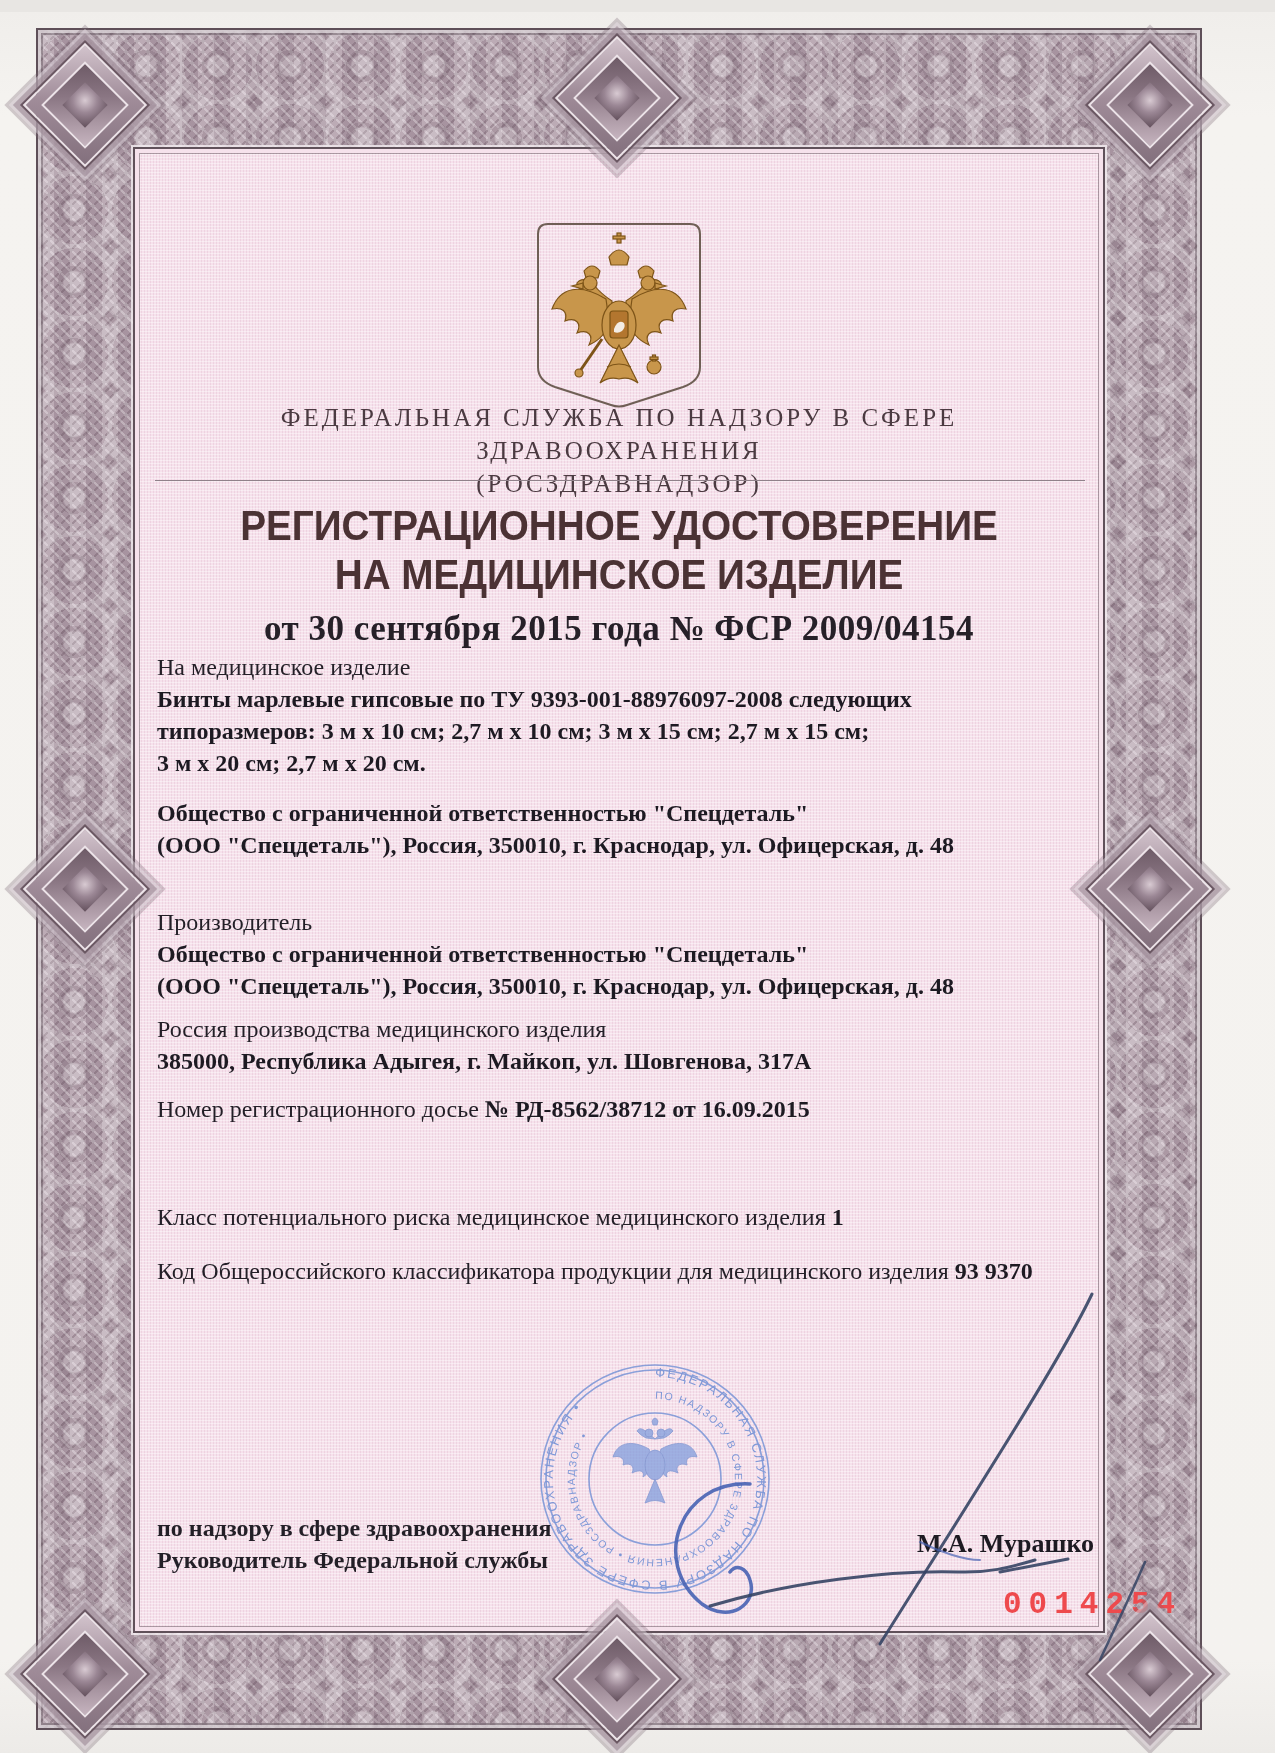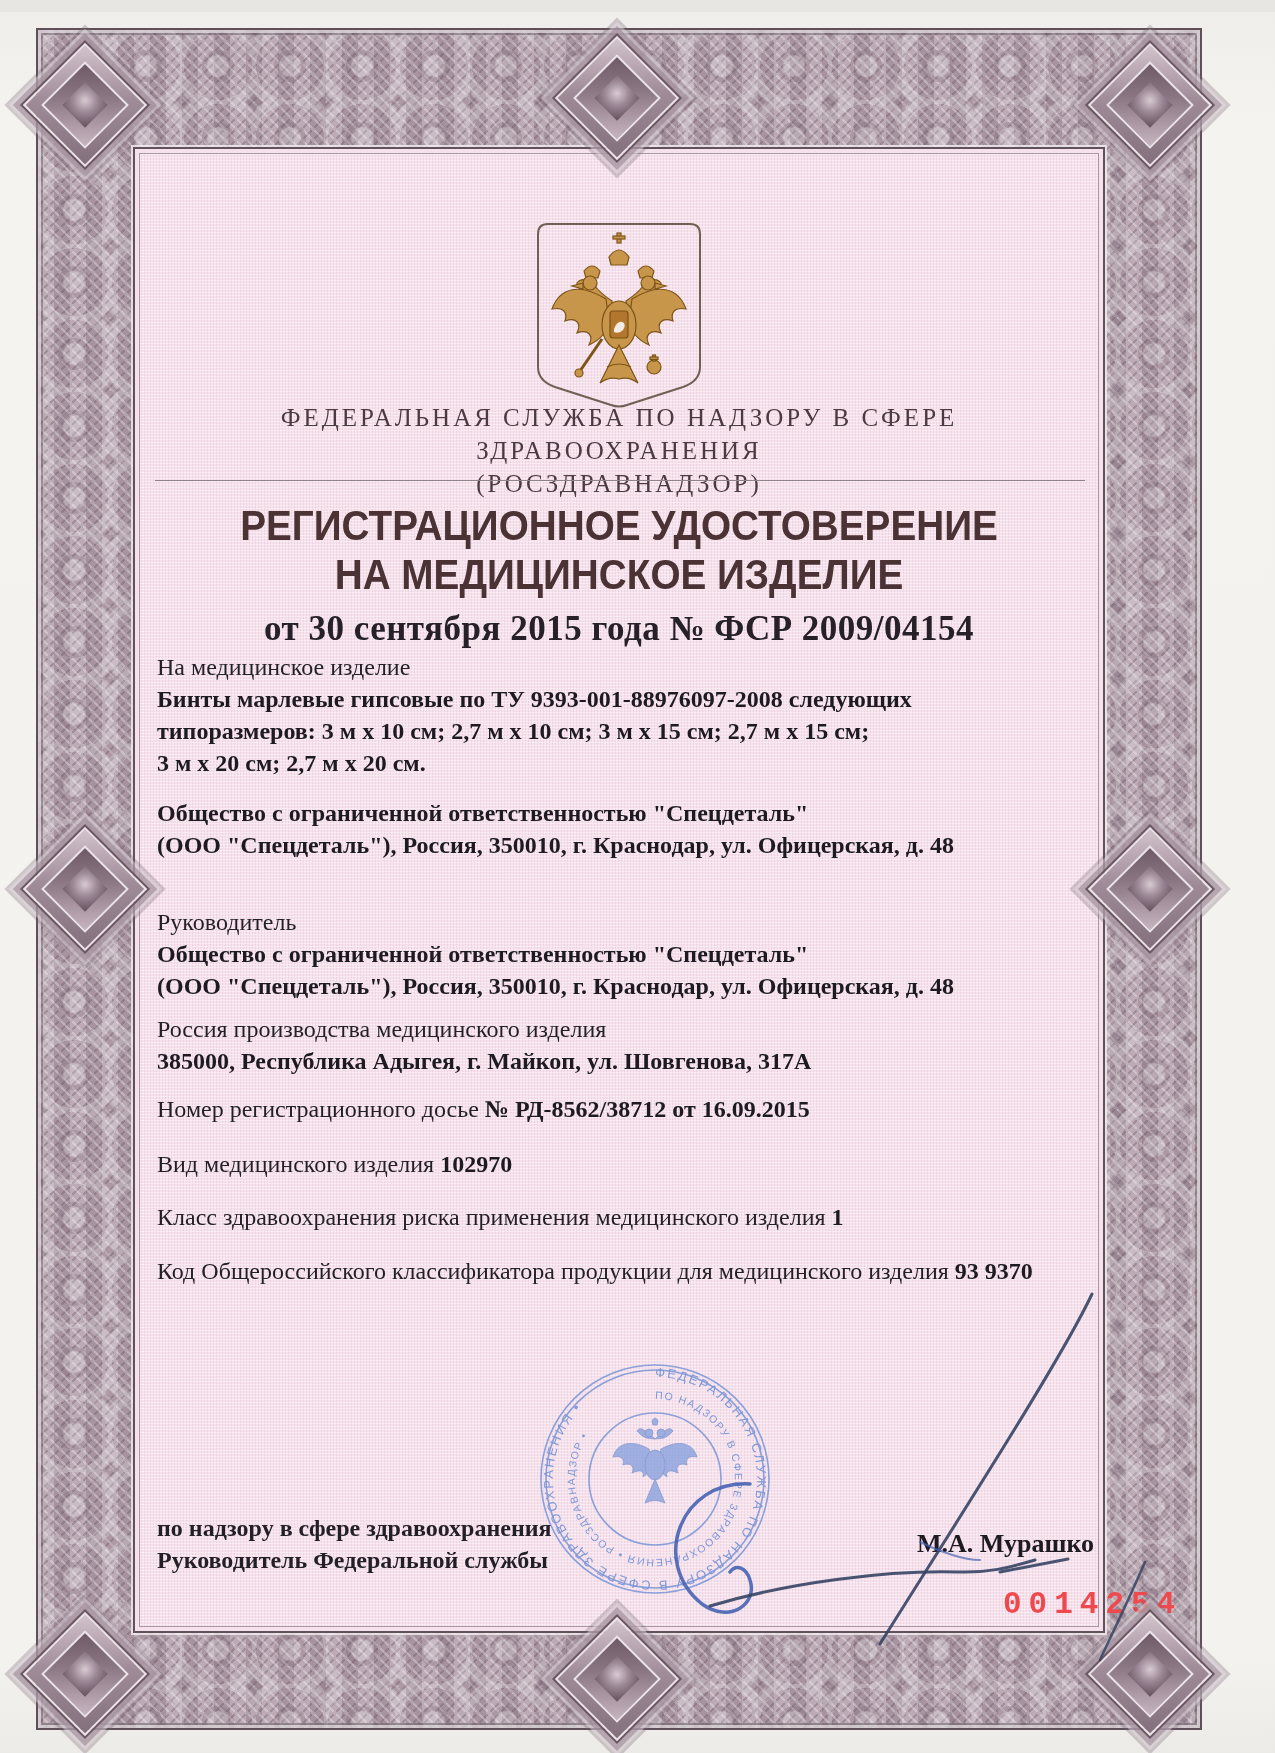--- a/index.html
+++ b/index.html
@@ -131,40 +131,36 @@
       <div>типоразмеров: 3 м х 10 см; 2,7 м х 10 см; 3 м х 15 см; 2,7 м х 15 см;</div>
       <div>3 м х 20 см; 2,7 м х 20 см.</div></b>
     </div>
 
     <div class="para" style="top:648px">
       <b><div>Общество с ограниченной ответственностью "Спецдеталь"</div>
       <div>(ООО "Спецдеталь"), Россия, 350010, г. Краснодар, ул. Офицерская, д. 48</div></b>
     </div>
 
     <div class="para" style="top:757px">
-      <div>Руководитель</div>
+      <div>Производитель</div>
       <b><div>Общество с ограниченной ответственностью "Спецдеталь"</div>
       <div>(ООО "Спецдеталь"), Россия, 350010, г. Краснодар, ул. Офицерская, д. 48</div></b>
     </div>
 
     <div class="para" style="top:864px">
       <div>Россия производства медицинского изделия</div>
       <b><div>385000, Республика Адыгея, г. Майкоп, ул. Шовгенова, 317А</div></b>
     </div>
 
     <div class="para" style="top:944px">
       <span>Номер регистрационного досье</span>
       <b><span>№ РД-8562/38712 от 16.09.2015</span></b>
     </div>
-    <div class="para" style="top:999px">
-      <span>Вид медицинского изделия</span>
-      <b><span>102970</span></b>
-    </div>
     <div class="para" style="top:1052px">
-      <span>Класс здравоохранения риска применения медицинского изделия</span>
+      <span>Класс потенциального риска медицинское медицинского изделия</span>
       <b><span>1</span></b>
     </div>
     <div class="para" style="top:1106px">
       <span>Код Общероссийского классификатора продукции для медицинского изделия</span>
       <b><span>93 9370</span></b>
     </div>
 
 
     <div class="para" style="top:1363px;font-weight:bold">
       <div>по надзору в сфере здравоохранения</div>

